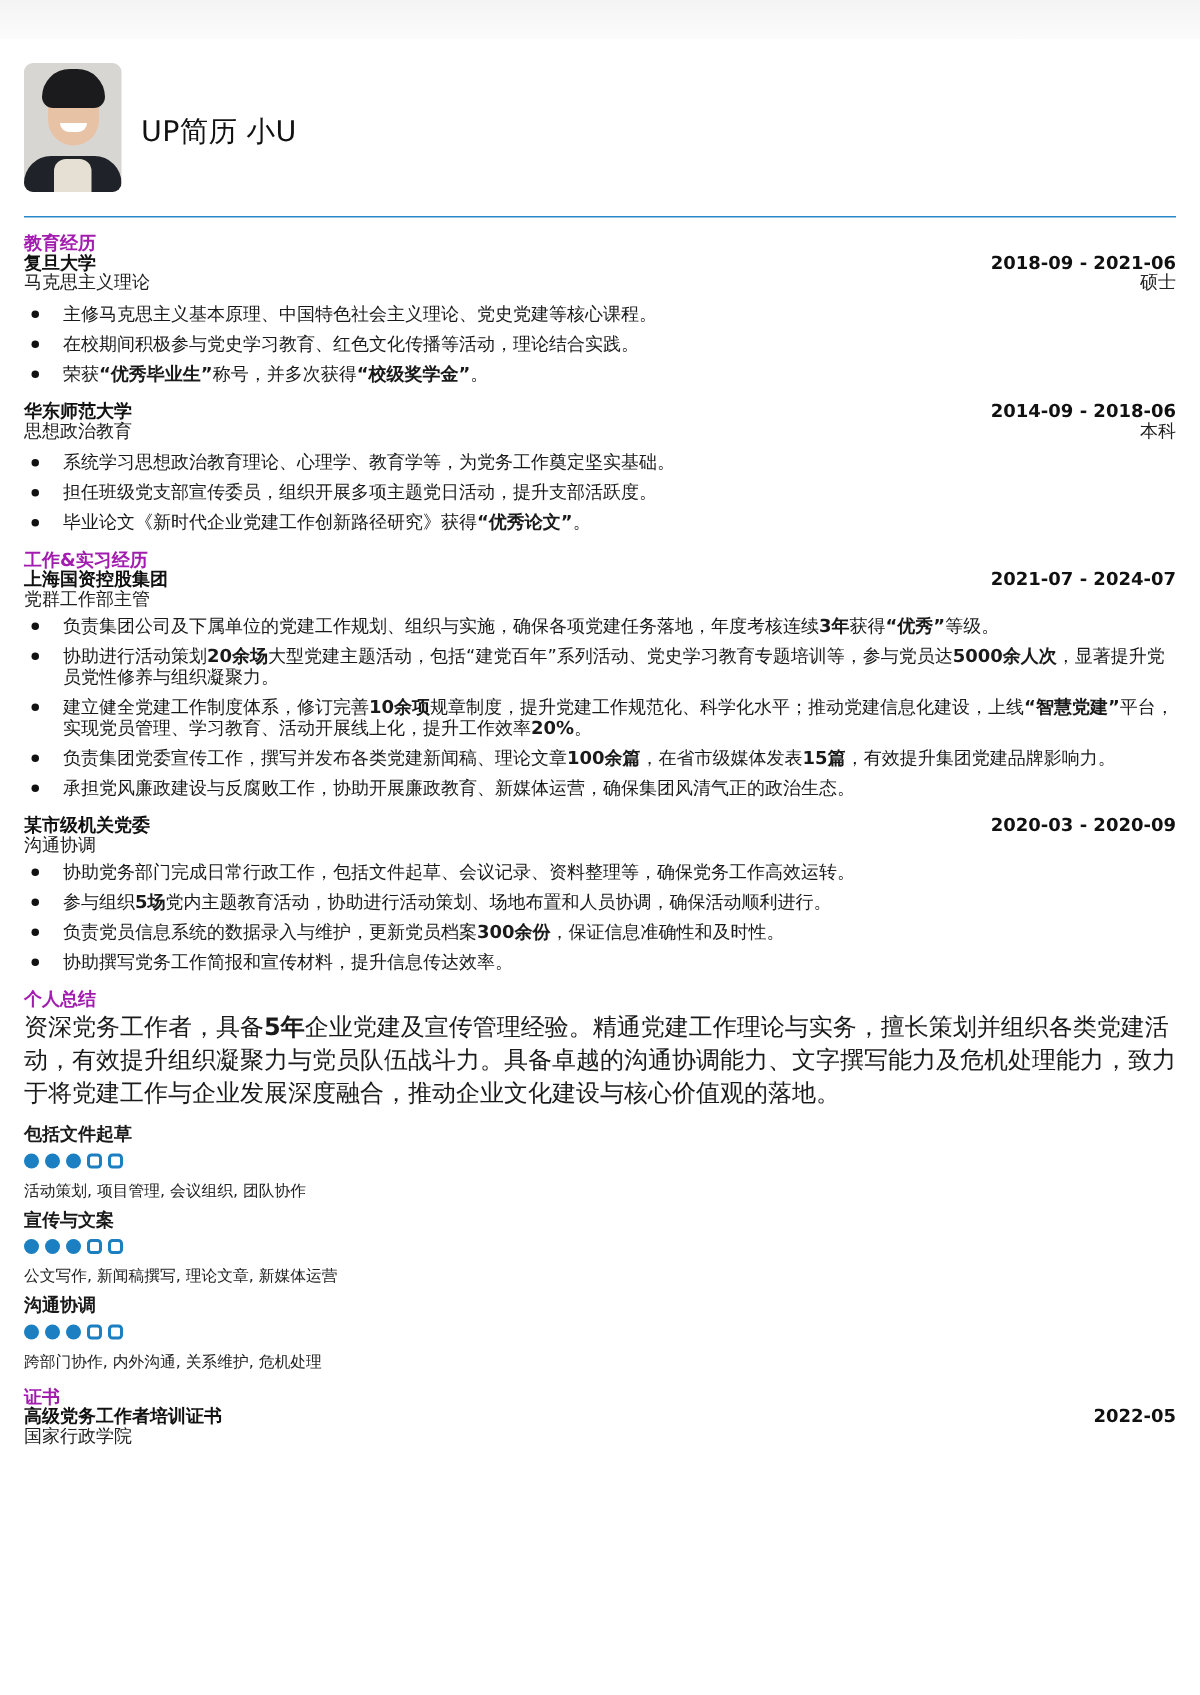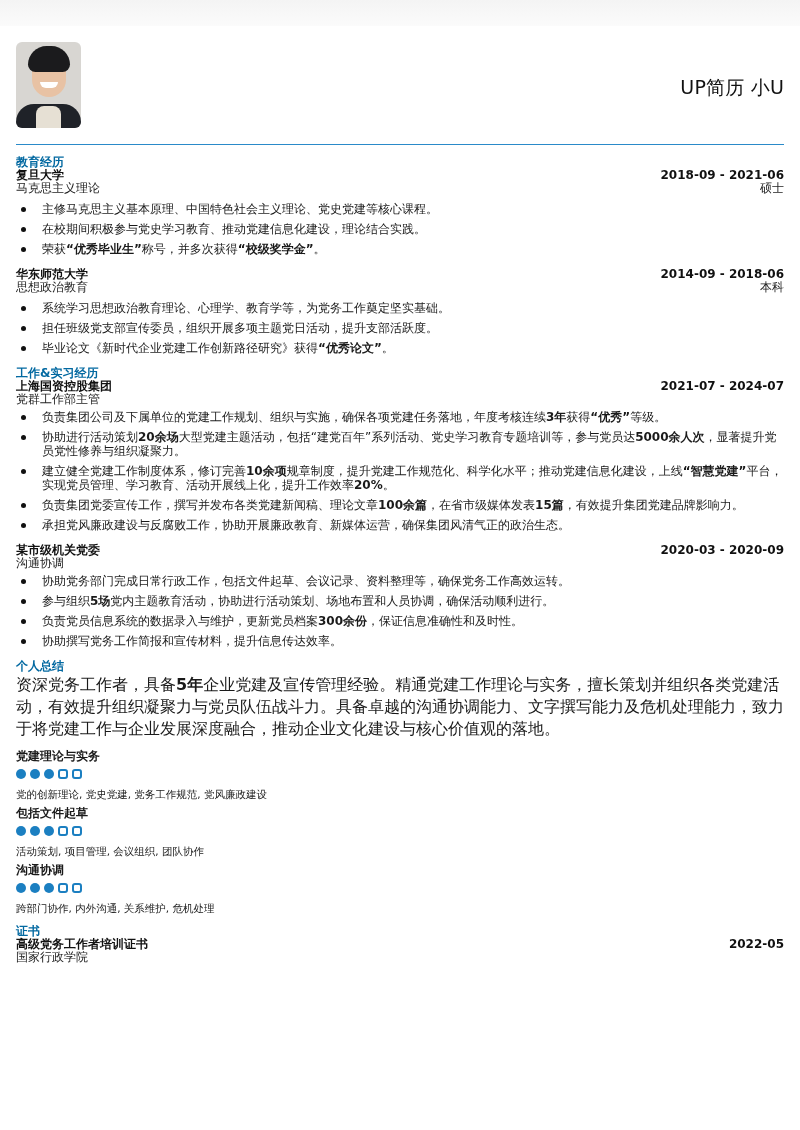--- a/index.html
+++ b/index.html
@@ -1,31 +1,31 @@
 <!DOCTYPE html>
 <html><head>
   <meta charset="utf-8">
   <style>
     * { box-sizing: border-box; margin: 0; padding: 0; }
     html, body { width: 800px; height: 1130px; overflow: hidden; background: #ffffff; }
     body { font-family: "DejaVu Sans", "Liberation Sans", sans-serif; color: #1a1a1a; position: relative; }
     .topbar { height: 26px; background: linear-gradient(#f4f4f4, #fbfbfb); }
     .page { padding: 0 16px 0 16px; }
-    .header { display: flex; align-items: center; margin-top: 16px; height: 86px; justify-content: space-between; }
+    .header { display: flex; align-items: center; margin-top: 16px; height: 86px; }
     .photo { width: 65px; height: 86px; border-radius: 6px; background: #d8d6d2; position: relative; overflow: hidden; flex: 0 0 auto; }
     .photo .hair { position: absolute; left: 12px; top: 4px; width: 42px; height: 26px; background: #1b1b1d; border-radius: 20px 20px 8px 8px; }
     .photo .face { position: absolute; left: 16px; top: 13px; width: 34px; height: 42px; background: #e8c2a4; border-radius: 16px 16px 18px 18px; }
     .photo .smile { position: absolute; left: 24px; top: 40px; width: 18px; height: 6px; background: #fff; border-radius: 0 0 9px 9px; }
     .photo .shirt { position: absolute; left: 0; top: 62px; width: 65px; height: 30px; background: #1f2228; border-radius: 18px 18px 0 0; }
     .photo .inner { position: absolute; left: 20px; top: 64px; width: 25px; height: 26px; background: #e6e0d4; border-radius: 8px 8px 0 0; }
     .ident { margin-left: 13px; padding-top: 6px; }
     .name { font-size: 19px; font-weight: 500; color: #111; letter-spacing: 0.2px; }
     .contacts { font-size: 11px; color: #333; margin-top: 10px; display: flex; gap: 7px; }
     .rule { border: 0; border-top: 1.5px solid #2a8ac9; margin-top: 16px; }
-    .section-title { color: #0369a1; font-size: 12px; font-weight: bold; line-height: 13px; }
+    .section-title { color: #a21caf; font-size: 12px; font-weight: bold; line-height: 13px; }
     .entry-head { display: flex; justify-content: space-between; align-items: flex-start; }
     .entry-title { font-size: 12px; font-weight: bold; line-height: 13px; color: #111; }
     .entry-sub { font-size: 12px; line-height: 13px; color: #222; }
     .entry-date { font-size: 12px; font-weight: bold; line-height: 13px; text-align: right; color: #111; }
     .entry-deg { font-size: 12px; line-height: 13px; text-align: right; color: #222; }
     ul.bullets { list-style: none; margin-top: 2px; }
     ul.bullets li { position: relative; padding-left: 26px; font-size: 12px; line-height: 14px; margin-bottom: 6px; color: #1a1a1a; }
     ul.bullets li::before { content: ""; position: absolute; left: 5px; top: 5px; width: 5px; height: 5px; border-radius: 50%; background: #111; }
     ul.bullets b { font-weight: bold; }
     .summary { font-size: 16px; line-height: 22px; color: #1a1a1a; margin-top: 1px; }
@@ -66,21 +66,21 @@
           <div class="entry-title">复旦大学</div>
           <div class="entry-sub">马克思主义理论</div>
         </div>
         <div>
           <div class="entry-date">2018-09 - 2021-06</div>
           <div class="entry-deg">硕士</div>
         </div>
       </div>
       <ul class="bullets" style="margin-top:7px;">
           <li><span>主修马克思主义基本原理、中国特色社会主义理论、党史党建等核心课程。</span></li>
-          <li><span>在校期间积极参与党史学习教育、推动党建信息化建设，理论结合实践。</span></li>
+          <li><span>在校期间积极参与党史学习教育、红色文化传播等活动，理论结合实践。</span></li>
           <li><span>荣获</span><b>“优秀毕业生”</b><span>称号，并多次获得</span><b>“校级奖学金”</b><span>。</span></li>
         </ul>
     </div>
 
     <div style="margin-top:12px;">
       <div class="entry-head">
         <div>
           <div class="entry-title">华东师范大学</div>
           <div class="entry-sub">思想政治教育</div>
         </div>
@@ -139,40 +139,40 @@
   </div>
 
   <div style="margin-top:12px;">
     <div class="section-title">个人总结</div>
     <div class="summary"><span>资深党务工作者，具备</span><b>5年</b><span>企业党建及宣传管理经验。精通党建工作理论与实务，擅长策划并组织各类党建活动，有效提升组织凝聚力与党员队伍战斗力。具备卓越的沟通协调能力、文字撰写能力及危机处理能力，致力于将党建工作与企业发展深度融合，推动企业文化建设与核心价值观的落地。</span></div>
   </div>
 
   <div style="margin-top:9px;">
     <div id="skills-list">
         <div style="margin-bottom: 5px;">
-          <div class="skill-name">党建理论与实务</div>
-          <div class="dots">
-            <span class="dot"></span>
-            <span class="dot"></span>
-            <span class="dot"></span>
-            <span class="dot empty"></span>
-            <span class="dot empty"></span>
-          </div>
-          <div class="skill-tags">党的创新理论, 党史党建, 党务工作规范, 党风廉政建设</div>
-        </div>
-        <div style="margin-bottom: 5px;">
           <div class="skill-name">包括文件起草</div>
           <div class="dots">
             <span class="dot"></span>
             <span class="dot"></span>
             <span class="dot"></span>
             <span class="dot empty"></span>
             <span class="dot empty"></span>
           </div>
           <div class="skill-tags">活动策划, 项目管理, 会议组织, 团队协作</div>
+        </div>
+        <div style="margin-bottom: 5px;">
+          <div class="skill-name">宣传与文案</div>
+          <div class="dots">
+            <span class="dot"></span>
+            <span class="dot"></span>
+            <span class="dot"></span>
+            <span class="dot empty"></span>
+            <span class="dot empty"></span>
+          </div>
+          <div class="skill-tags">公文写作, 新闻稿撰写, 理论文章, 新媒体运营</div>
         </div>
         <div style="margin-bottom: 5px;">
           <div class="skill-name">沟通协调</div>
           <div class="dots">
             <span class="dot"></span>
             <span class="dot"></span>
             <span class="dot"></span>
             <span class="dot empty"></span>
             <span class="dot empty"></span>
           </div>

